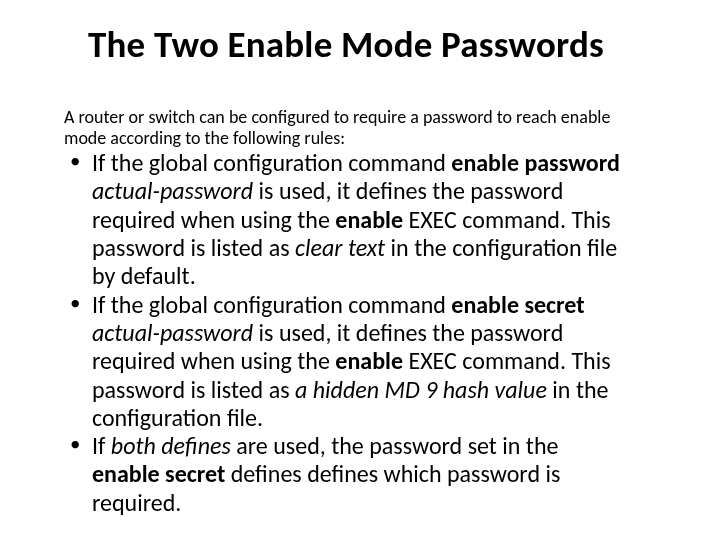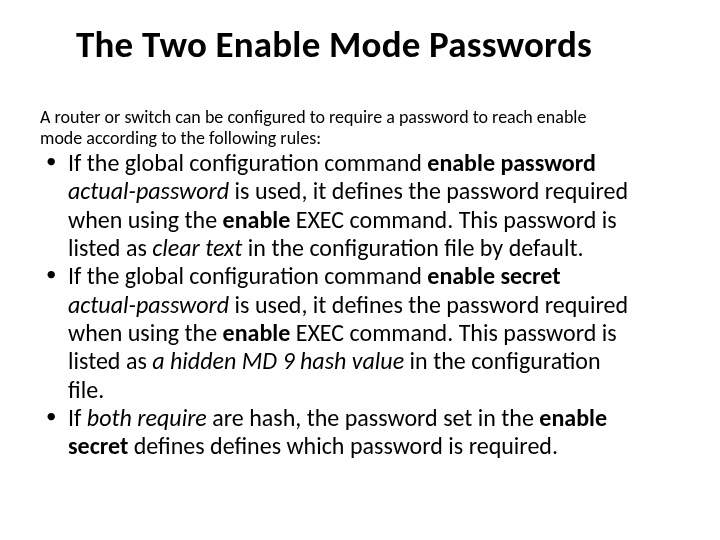--- a/index.html
+++ b/index.html
@@ -8,21 +8,21 @@
     width: 720px;
     height: 540px;
     background: #ffffff;
     font-family: Calibri, "Segoe UI", Arial, sans-serif;
     color: #000000;
   }
   .slide {
     box-sizing: border-box;
     width: 668px;
     height: 540px;
-    padding: 24px 40px 40px 40px;
+    padding: 24px 40px 40px 64px;
   }
   .title {
     font-size: 37px;
     font-weight: 700;
     text-align: center;
     margin: 0 0 40px 0;
     line-height: 1.15;
     letter-spacing: 0.2px;
   }
   .intro {
@@ -66,18 +66,18 @@
 
     <li>
       <span>If the global configuration command </span><span class="b">enable password </span><span class="i">actual-password</span><span> is used, it defines the password required when using the </span><span class="b">enable</span><span> EXEC command. This password is listed as </span><span class="i">clear text</span><span> in the configuration file by default.</span>
     </li>
 
     <li>
       <span>If the global configuration command </span><span class="b">enable secret </span><span class="i">actual-password</span><span> is used, it defines the password required when using the </span><span class="b">enable</span><span> EXEC command. This password is listed as </span><span class="i">a hidden MD 9 hash value</span><span> in the configuration file.</span>
     </li>
 
     <li>
-      <span>If </span><span class="i">both require</span><span> are hash, the password set in the </span><span class="b">enable secret</span><span> defines defines which password is required.</span>
+      <span>If </span><span class="i">both defines</span><span> are used, the password set in the </span><span class="b">enable secret</span><span> defines defines which password is required.</span>
     </li>
 
   </ul>
 
 </div>
 
 </body></html>

